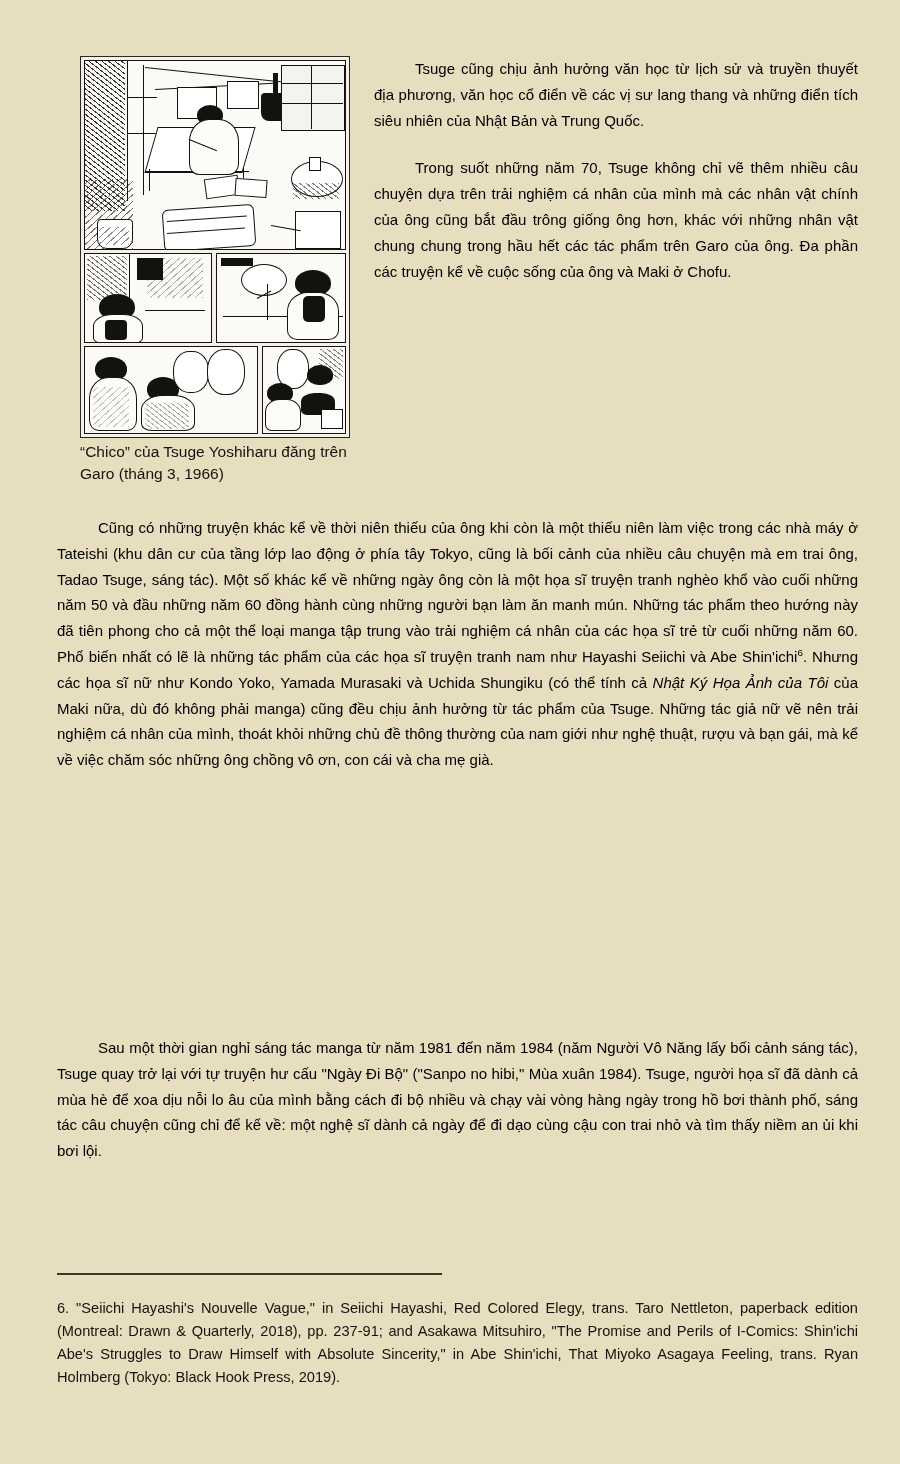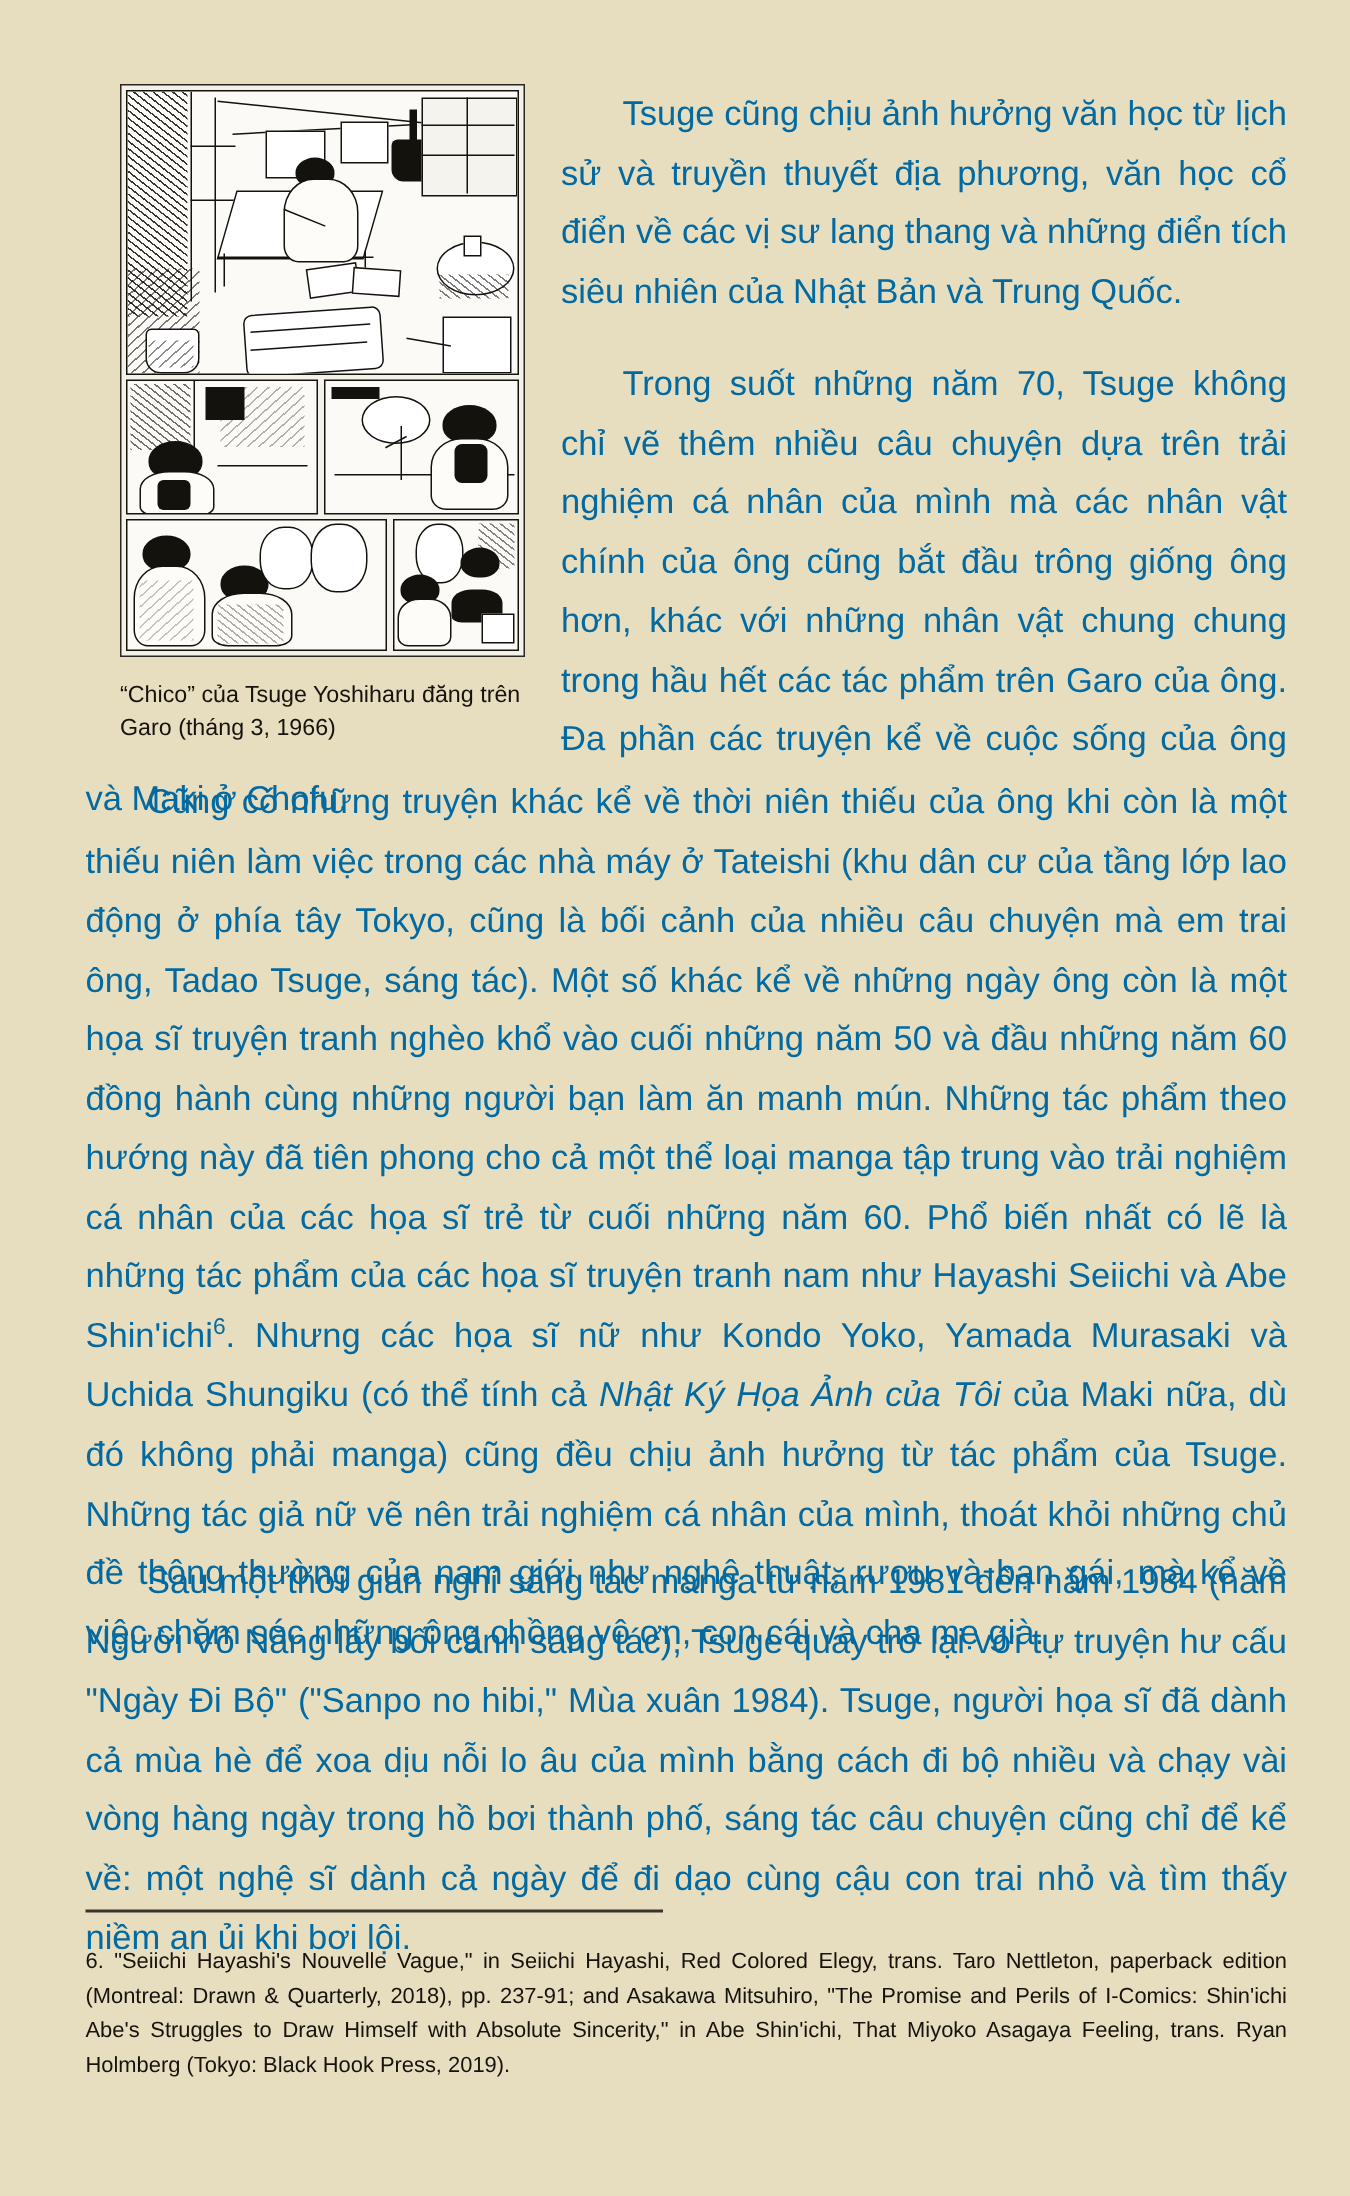--- a/index.html
+++ b/index.html
@@ -86,34 +86,34 @@
     border-radius: 50% 50% 45% 45%;
   }
   .body-shape {
     position: absolute;
     background: #fdfcf8;
     border: 1.4px solid #14120d;
     border-radius: 40% 40% 20% 20%;
   }
 
   .caption {
-    margin-top: 15px;
+    margin-top: 3px;
     font-size: 15.5px;
     line-height: 1.42;
     color: #16130d;
     width: 282px;
   }
 
   .para {
     margin: 0 0 22px 0;
-    font-size: 23px;
+    font-size: 15px;
     line-height: 1.72;
     text-align: justify;
     text-indent: 41px;
-    color: #0369a1;
+    color: #000000;
     -webkit-hyphens: none;
     hyphens: none;
   }
   .para.tight { margin-bottom: 20px; }
 
   
   .body-block {
     position: absolute;
     left: 57px;
     top: 515px;

